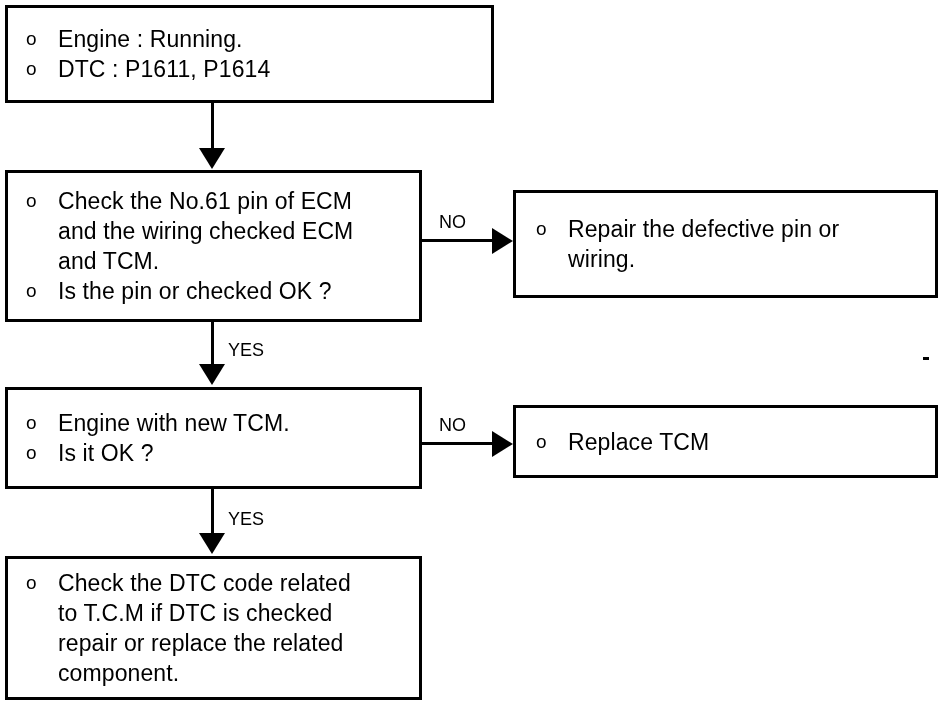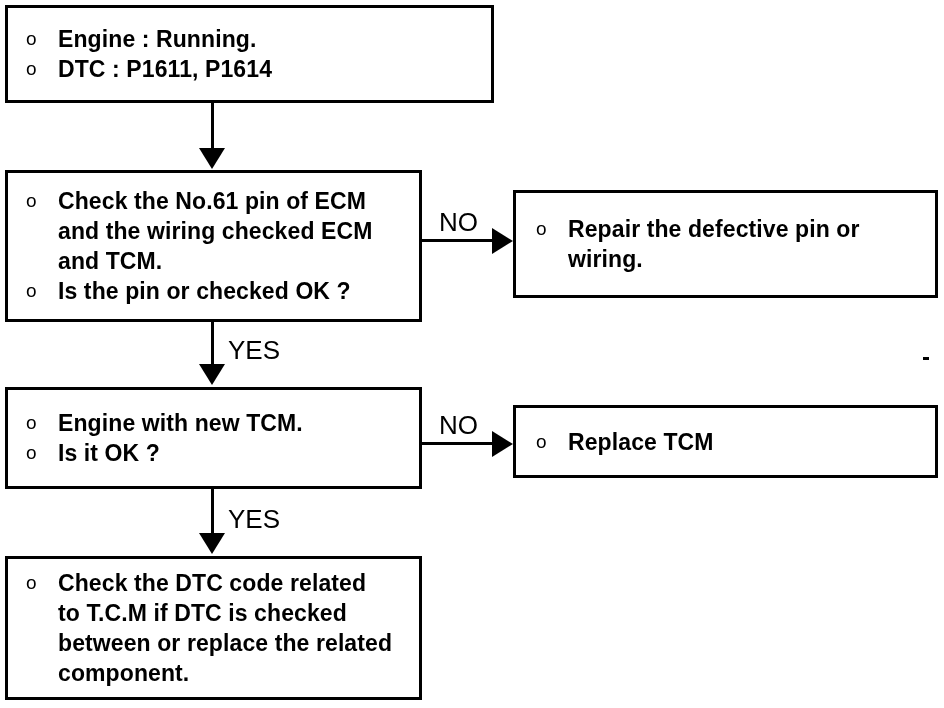--- a/index.html
+++ b/index.html
@@ -47,21 +47,20 @@
   .bullet-mark {
     width: 32px;
     flex: 0 0 32px;
     text-align: left;
     font-size: 19px;
     line-height: 30px;
   }
   .bullet-text {
     flex: 1 1 auto;
     white-space: pre-line;
-    font-weight: bold;
   }
 
   
   .vline {
     position: absolute;
     width: 3px;
     background: #000000;
   }
   .hline {
     position: absolute;
@@ -79,21 +78,21 @@
   .arrow-right {
     position: absolute;
     width: 0;
     height: 0;
     border-top: 13px solid transparent;
     border-bottom: 13px solid transparent;
     border-left: 21px solid #000000;
   }
   .edge-label {
     position: absolute;
-    font-size: 26px;
+    font-size: 18px;
     line-height: 26px;
     color: #000000;
     white-space: nowrap;
   }
   .speck {
     position: absolute;
     background: #000000;
   }
 </style>
 </head>
@@ -179,21 +178,21 @@
   <div class="vline" style="left:211px; top:489px; height:46px;"></div>
   <div class="arrow-down" style="left:199px; top:533px;"></div>
   <div class="edge-label" style="left:228px; top:506px;">YES</div>
 
   <div class="box" style="left:5px; top:556px; width:417px; height:144px;">
     <div class="box-inner" style="padding-left:18px;">
       <div class="bullet-line">
         <span class="bullet-mark">o</span>
         <span class="bullet-text">Check the DTC code related
 to T.C.M if DTC is checked
-between or replace the related
+repair or replace the related
 component.</span>
       </div>
     </div>
   </div>
 
   <div class="speck" style="left:923px; top:357px; width:6px; height:3px;"></div>
 
 </div>
 
 </body></html>

